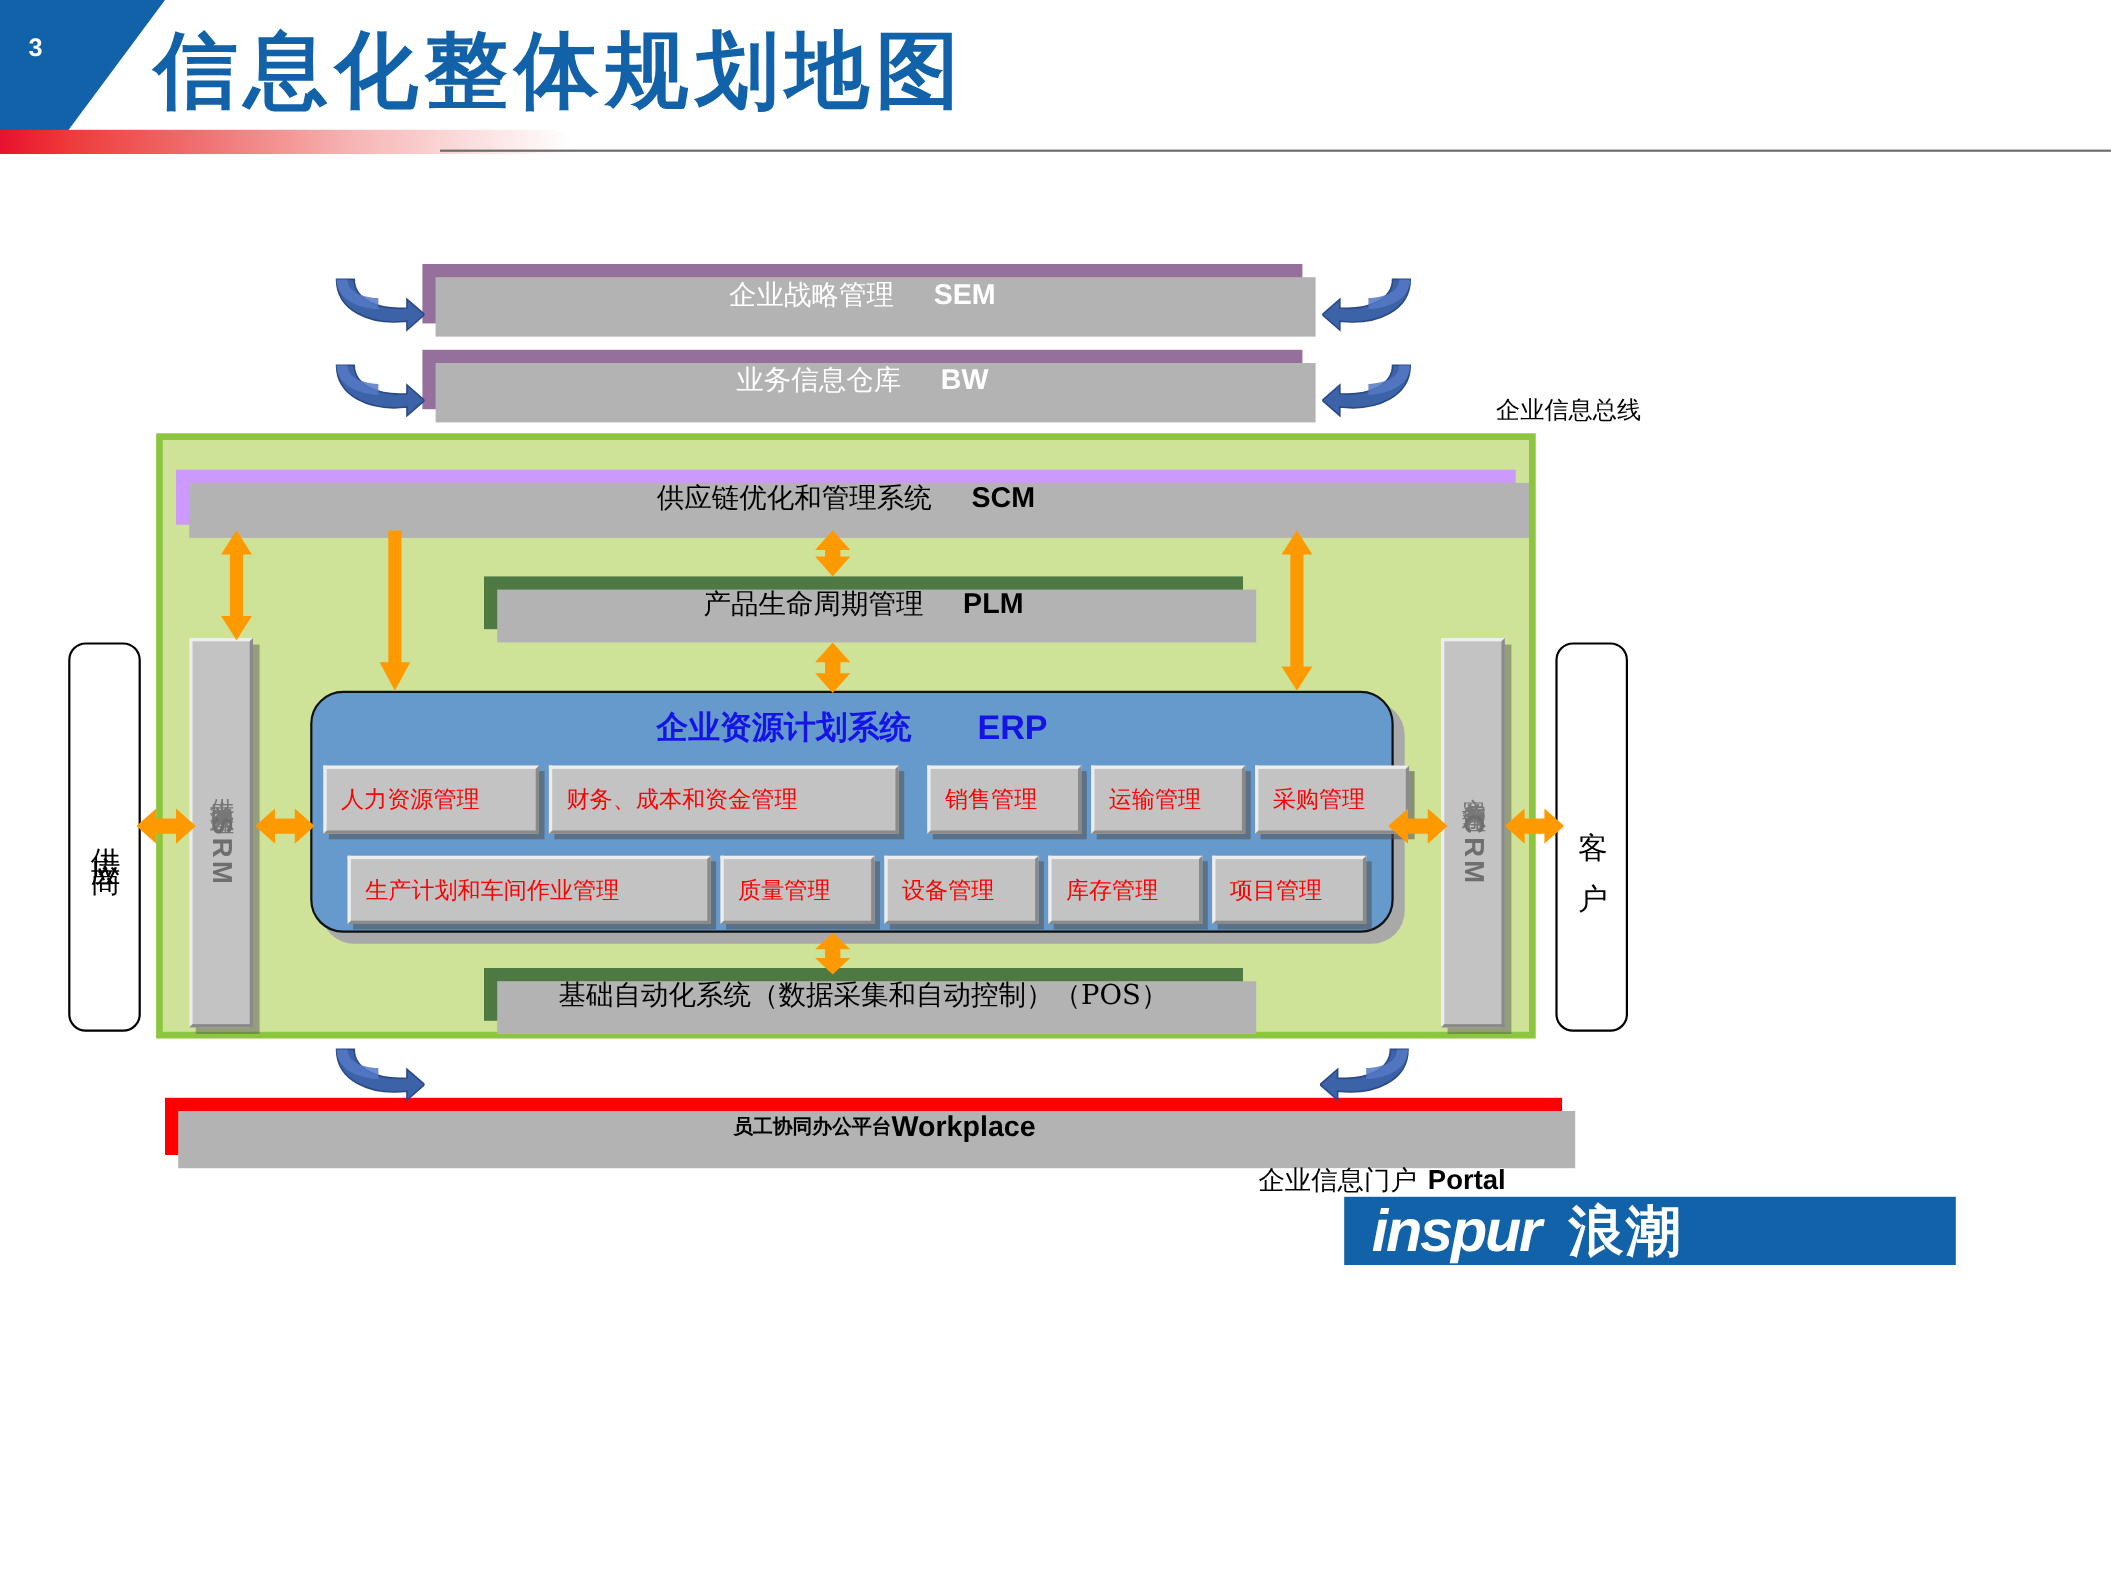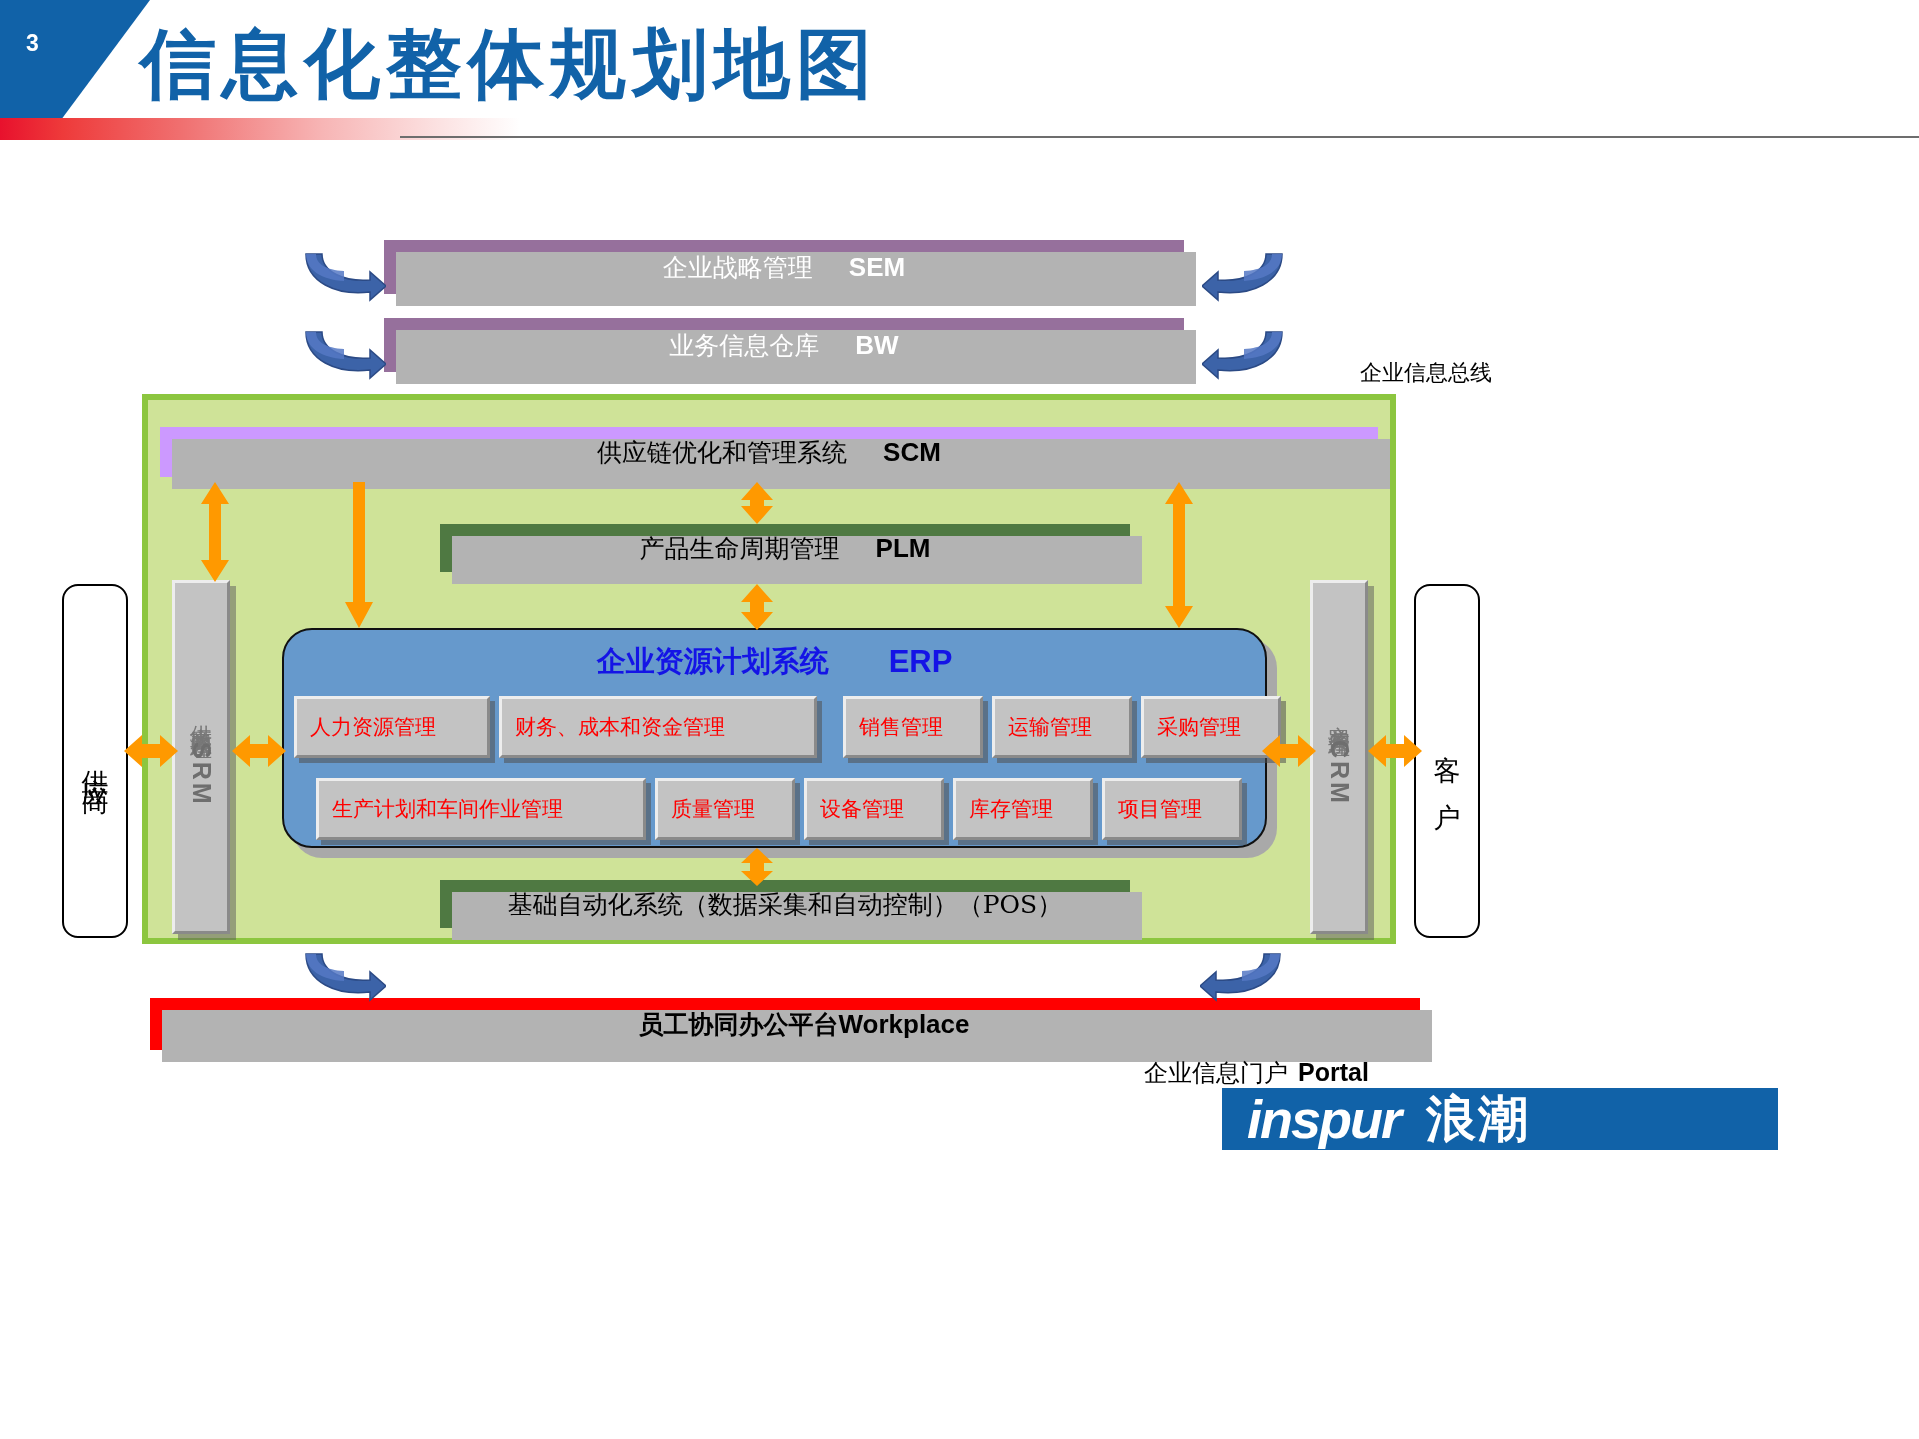--- a/index.html
+++ b/index.html
@@ -139,21 +139,21 @@
   .oarrow{position:absolute;z-index:5;}
   .oarrow svg{display:block;}
 
   
   .curve{position:absolute;z-index:6;}
 
   
   #workplace-bar{
     left:150px;top:998px;width:1270px;height:52px;background:#FF0000;z-index:3;
   }
-  #workplace-bar .cn{color:#000000;font-size:25px;font-weight:bold;margin-left:38px;}
+  #workplace-bar .cn{color:#000000;font-size:18px;font-weight:bold;margin-left:38px;}
   #workplace-bar .en{color:#000000;font-size:26px;}
 
   
   .note{position:absolute;white-space:nowrap;z-index:7;}
   #bus-note{left:1360px;top:358px;font-size:22px;color:#000;font-family:"DejaVu Serif",serif;}
   #portal-note{left:1144px;top:1057px;font-size:24px;color:#000;font-family:"DejaVu Serif",serif;}
   #portal-note .en{font-size:25px;margin-left:10px;}
 
   
   #inspur-logo{

